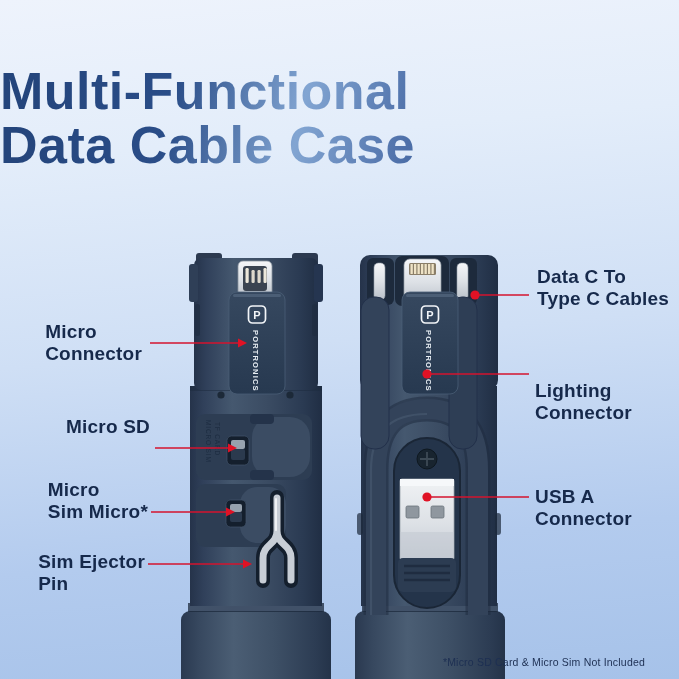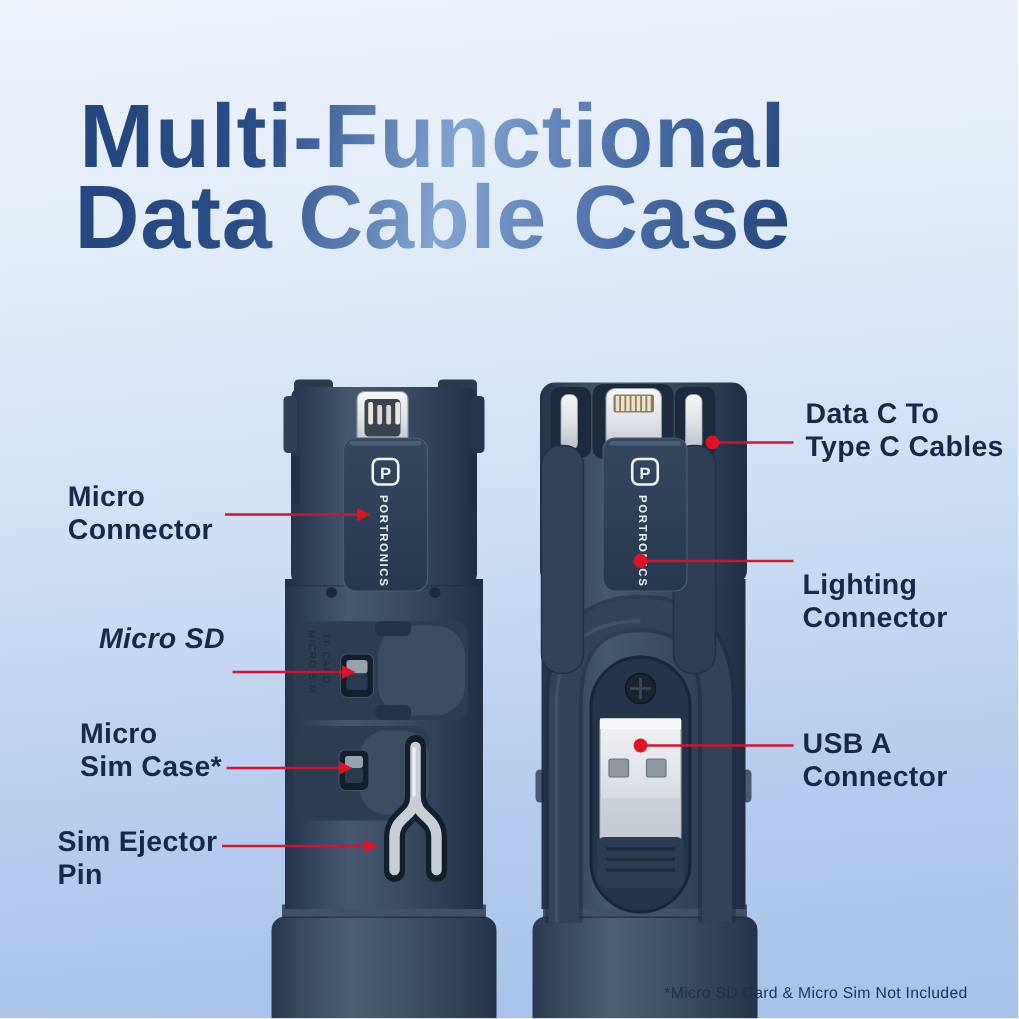--- a/index.html
+++ b/index.html
@@ -2,22 +2,22 @@
 <html><head>
 <meta charset="utf-8">
 <style>
   html,body{margin:0;padding:0;}
   #stage{
     position:relative;width:679px;height:679px;overflow:hidden;
     background:linear-gradient(175deg,#eef3fc 0%,#e3edfa 22%,#cfdff5 50%,#b3cbee 78%,#a6c2e9 100%);
     font-family:"Liberation Sans",sans-serif;
   }
   .title{
-    position:absolute;top:64px;left:0;width:577px;text-align:center;
-    font-size:60px;line-height:54px;font-weight:700;letter-spacing:.5px;
+    position:absolute;top:64px;left:0;width:577px;text-align:left;
+    font-size:52px;line-height:54px;font-weight:700;letter-spacing:.5px;
     color:#2c5190;
   }
   @supports ((-webkit-background-clip:text) or (background-clip:text)){
     .title{
       background:linear-gradient(103deg,#24457c 6%,#2a4d88 30%,#82a5d2 52%,#4f71aa 70%,#27497f 90%);
       -webkit-background-clip:text;background-clip:text;
       color:transparent;-webkit-text-fill-color:transparent;
     }
   }
   .lbl{
@@ -251,26 +251,26 @@
         <line x1="427" y1="497" x2="529" y2="497"></line>
         <circle cx="427" cy="497" r="4.6" fill="#e01225" stroke="none"></circle>
       </g>
     </g>
   </svg>
 
   <div class="lbl lbl-left" style="right:537px;top:321px;">
     <div>Micro</div>
     <div>Connector</div>
   </div>
-  <div class="lbl lbl-left" style="right:529px;top:416px;font-style:italic;">
+  <div class="lbl lbl-left" style="right:529px;top:416px;">
     <div>Micro SD</div>
   </div>
   <div class="lbl lbl-left" style="right:531px;top:479px;">
     <div>Micro</div>
-    <div>Sim Case*</div>
+    <div>Sim Micro*</div>
   </div>
   <div class="lbl lbl-left" style="right:534px;top:551px;margin-left:36px;">
     <div>Sim Ejector</div>
     <div>Pin</div>
   </div>
   <div class="lbl lbl-right" style="left:537px;top:266px;">
     <div>Data C To</div>
     <div>Type C Cables</div>
   </div>
   <div class="lbl lbl-right" style="left:535px;top:364px;margin-top:16px;">

